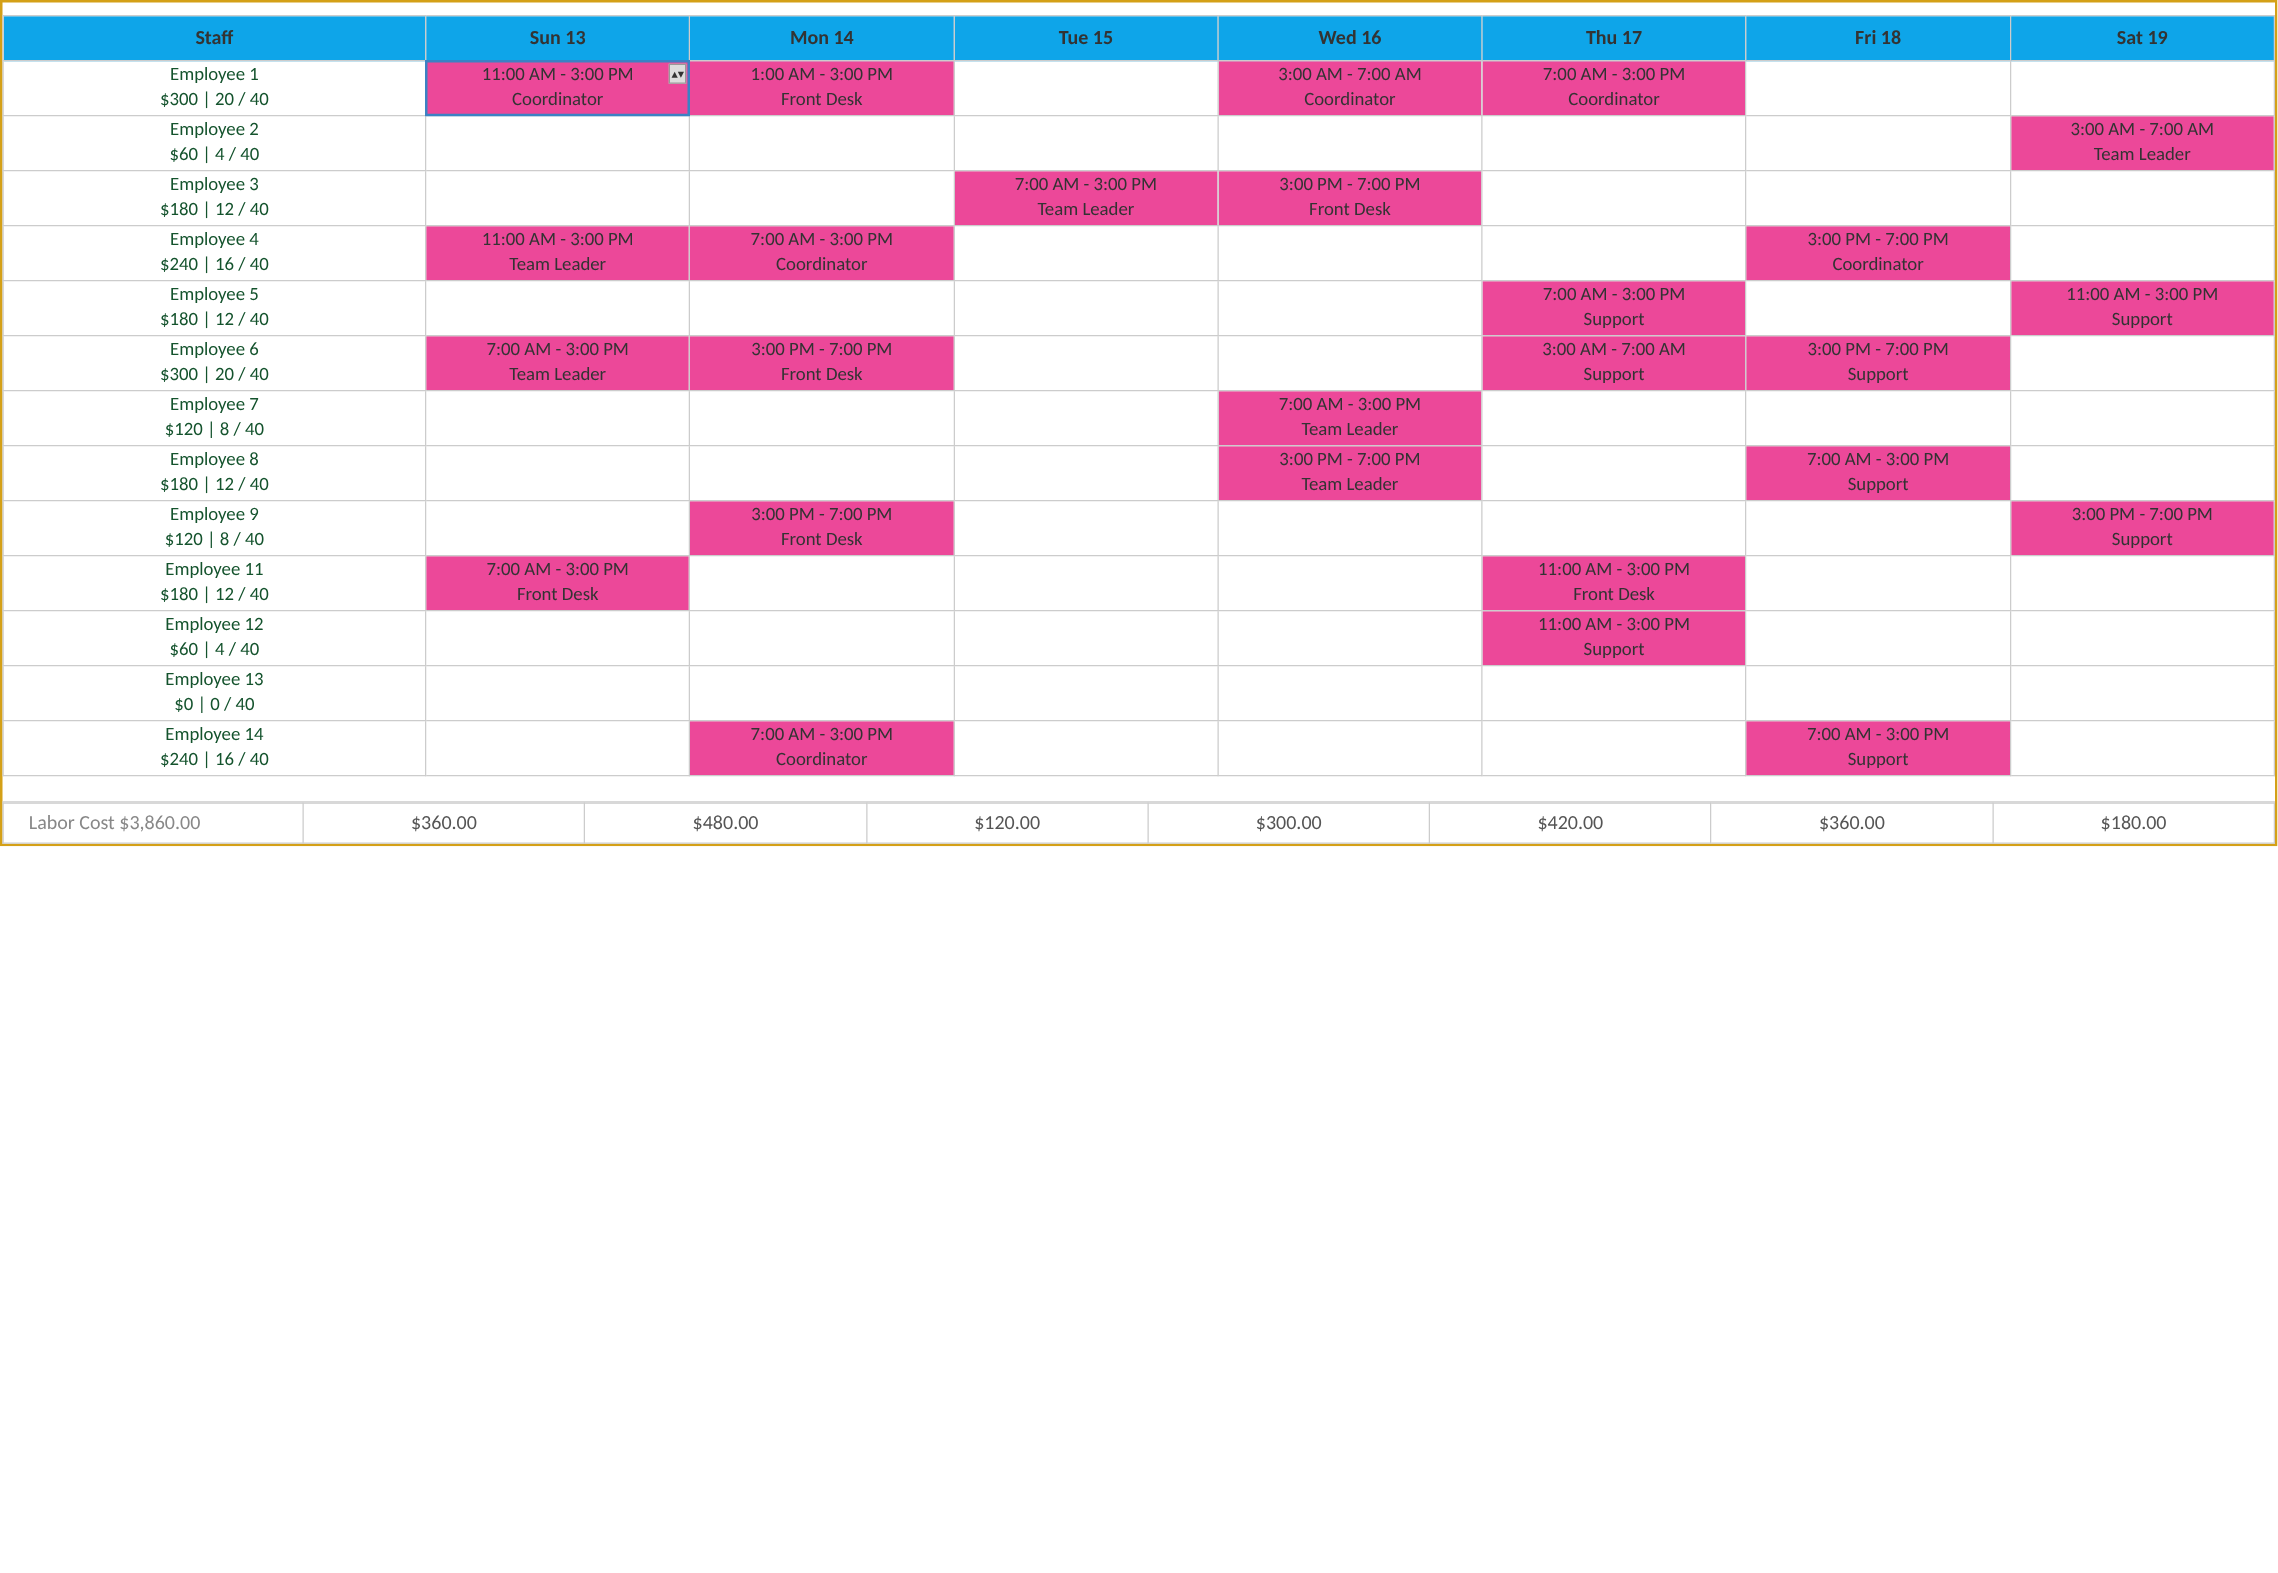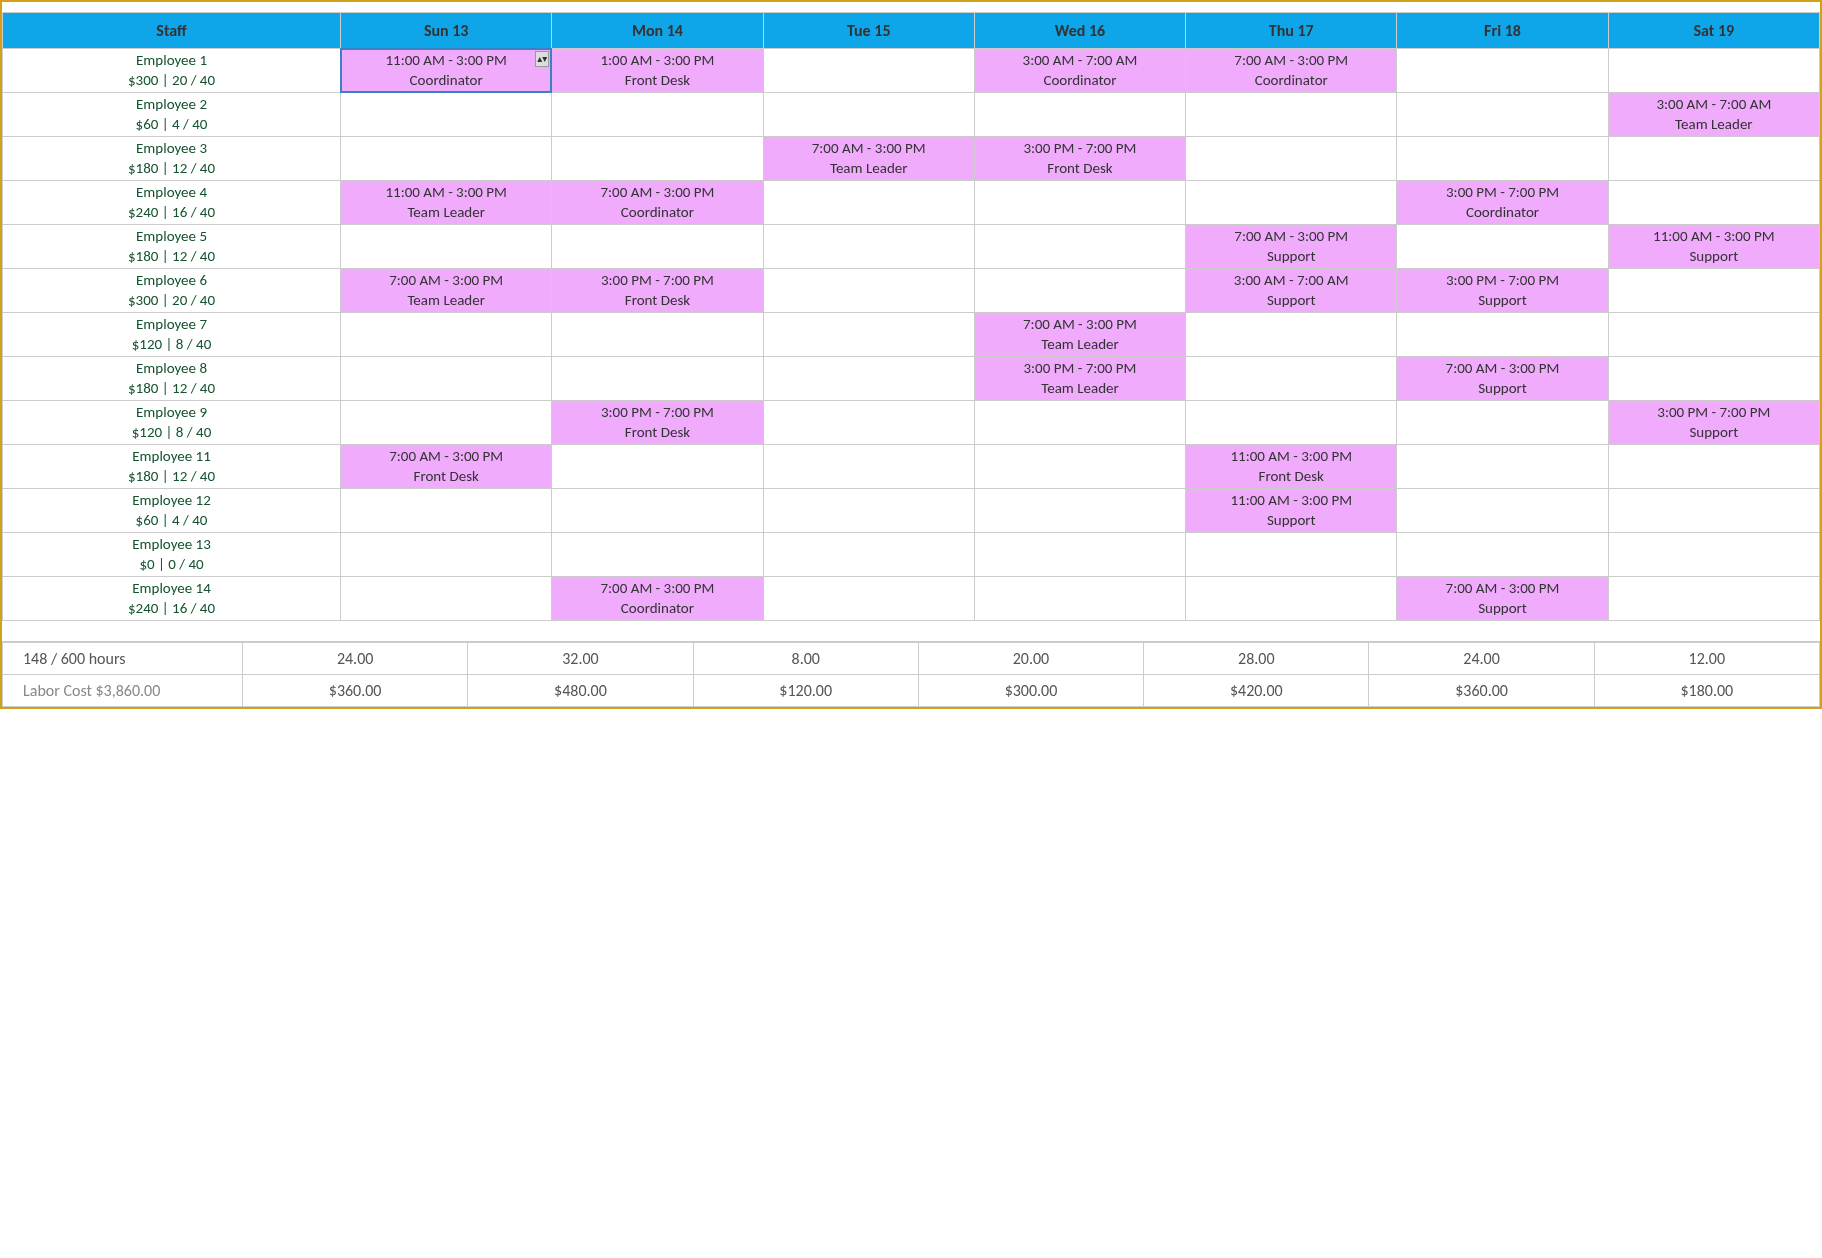--- a/index.html
+++ b/index.html
@@ -97,21 +97,21 @@
     line-height: 1.3;
   }
   .staff-name { display: block; }
   .staff-meta { display: block; }
   .shift {
     font-size: 15px;
     line-height: 1.3;
     padding: 2px 0;
   }
   .shift-filled {
-    background: #f0abfc;
+    background: #ec4899;
   }
   .shift-time { display: block; }
   .shift-role { display: block; }
   .active-cell {
     position: relative;
     outline: 2px solid #3b82c4;
     outline-offset: -1px;
   }
   .stepper {
     position: absolute;
@@ -499,30 +499,20 @@
             </div>
           </td>
           <td class="day-col"></td>
         </tr>
       </tbody>
   </table>
 
   <div class="footer-area">
     <table class="footer-table">
       <tbody>
-          <tr>
-        <td class="footer-left">148 / 600 hours</td>
-        <td>24.00</td>
-        <td>32.00</td>
-        <td>8.00</td>
-        <td>20.00</td>
-        <td>28.00</td>
-        <td>24.00</td>
-        <td>12.00</td>
-      </tr>
       <tr>
         <td class="footer-left labor">Labor Cost $3,860.00</td>
         <td>$360.00</td>
         <td>$480.00</td>
         <td>$120.00</td>
         <td>$300.00</td>
         <td>$420.00</td>
         <td>$360.00</td>
         <td>$180.00</td>
       </tr>

